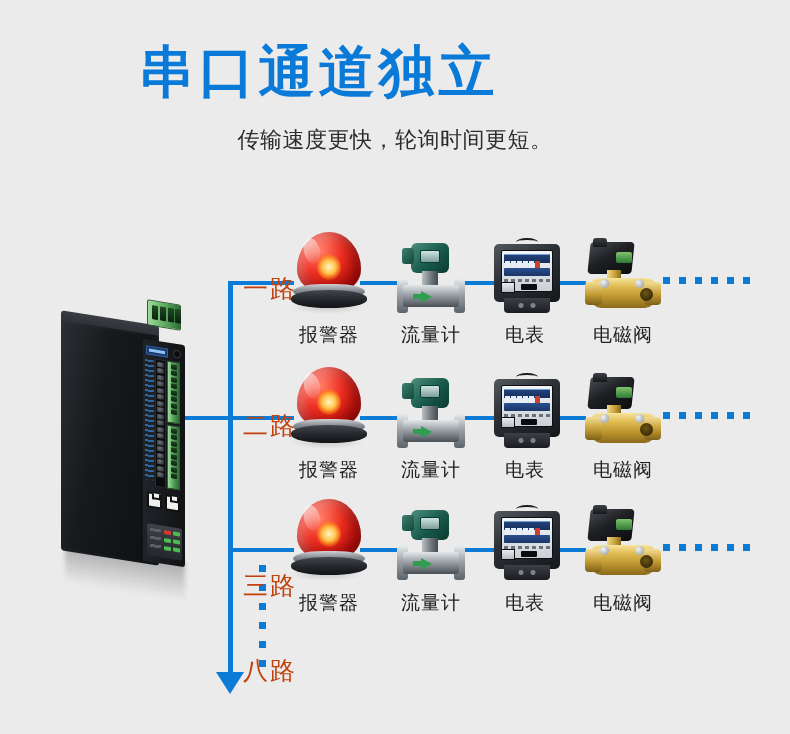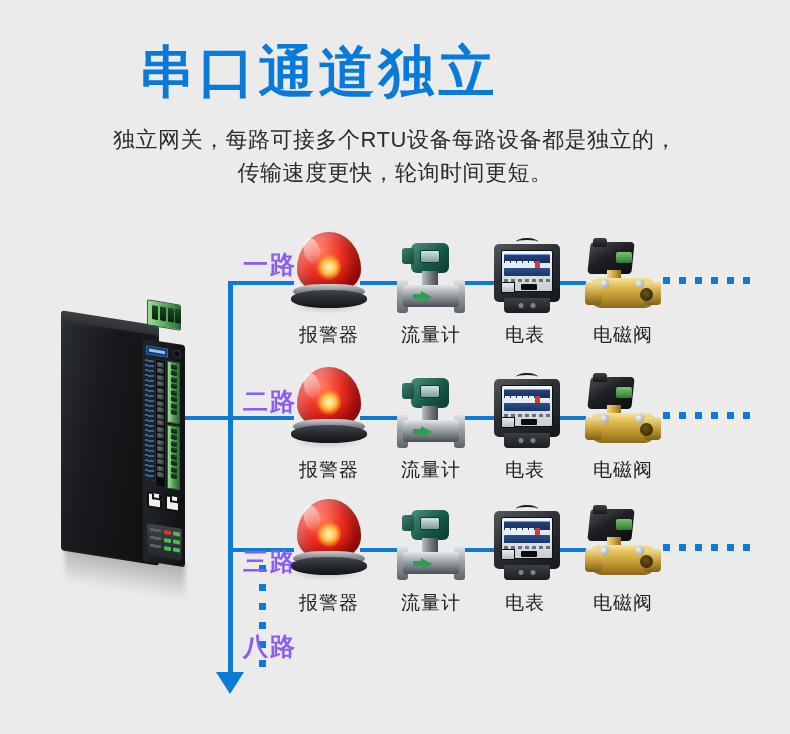--- a/index.html
+++ b/index.html
@@ -31,23 +31,24 @@
   .branch-h { height: 4px; background: #0b7bd6; }
 
   .arrow-down {
     position: absolute; left: 216px; width: 0; height: 0;
     border-left: 14px solid transparent;
     border-right: 14px solid transparent;
     border-top: 22px solid #0b7bd6;
   }
 
   .ch-label {
-    position: absolute; color: #8b5cf6;
-    font-size: 25px; font-weight: bold; letter-spacing: 2px;
+    position: absolute; color: #c2410c;
+    font-size: 25px; font-weight: normal; letter-spacing: 2px;
     white-space: nowrap;
+    margin-top: 24px;
   }
 
   .dot-col { position: absolute; width: 7px; }
   .dot-col i {
     display: block; width: 7px; height: 7px;
     background: #0b7bd6; margin-bottom: 12px;
   }
 
   .dots-row { position: absolute; display: flex; gap: 9px; }
   .dots-row i { width: 7px; height: 7px; background: #0b7bd6; display: block; }
@@ -312,21 +313,20 @@
     background: radial-gradient(ellipse, rgba(60,60,60,.20), rgba(60,60,60,0) 70%);
   }
 </style>
 </head>
 <body>
 
 <div id="stage">
 
   <div class="title">串口通道独立</div>
   <div class="subtitle">
-    <span>独立网关，每路可接多个RTU设备每路设备都是独立的，</span>
     <span>传输速度更快，轮询时间更短。</span>
   </div>
 
   <div class="gateway">
     <div class="gw-shadow"></div>
     <div class="gw-top"></div>
     <div class="gw-body"></div>
     <div class="gw-conn-top">
       <i style="left:4px"></i>
         <i style="left:12px"></i>

